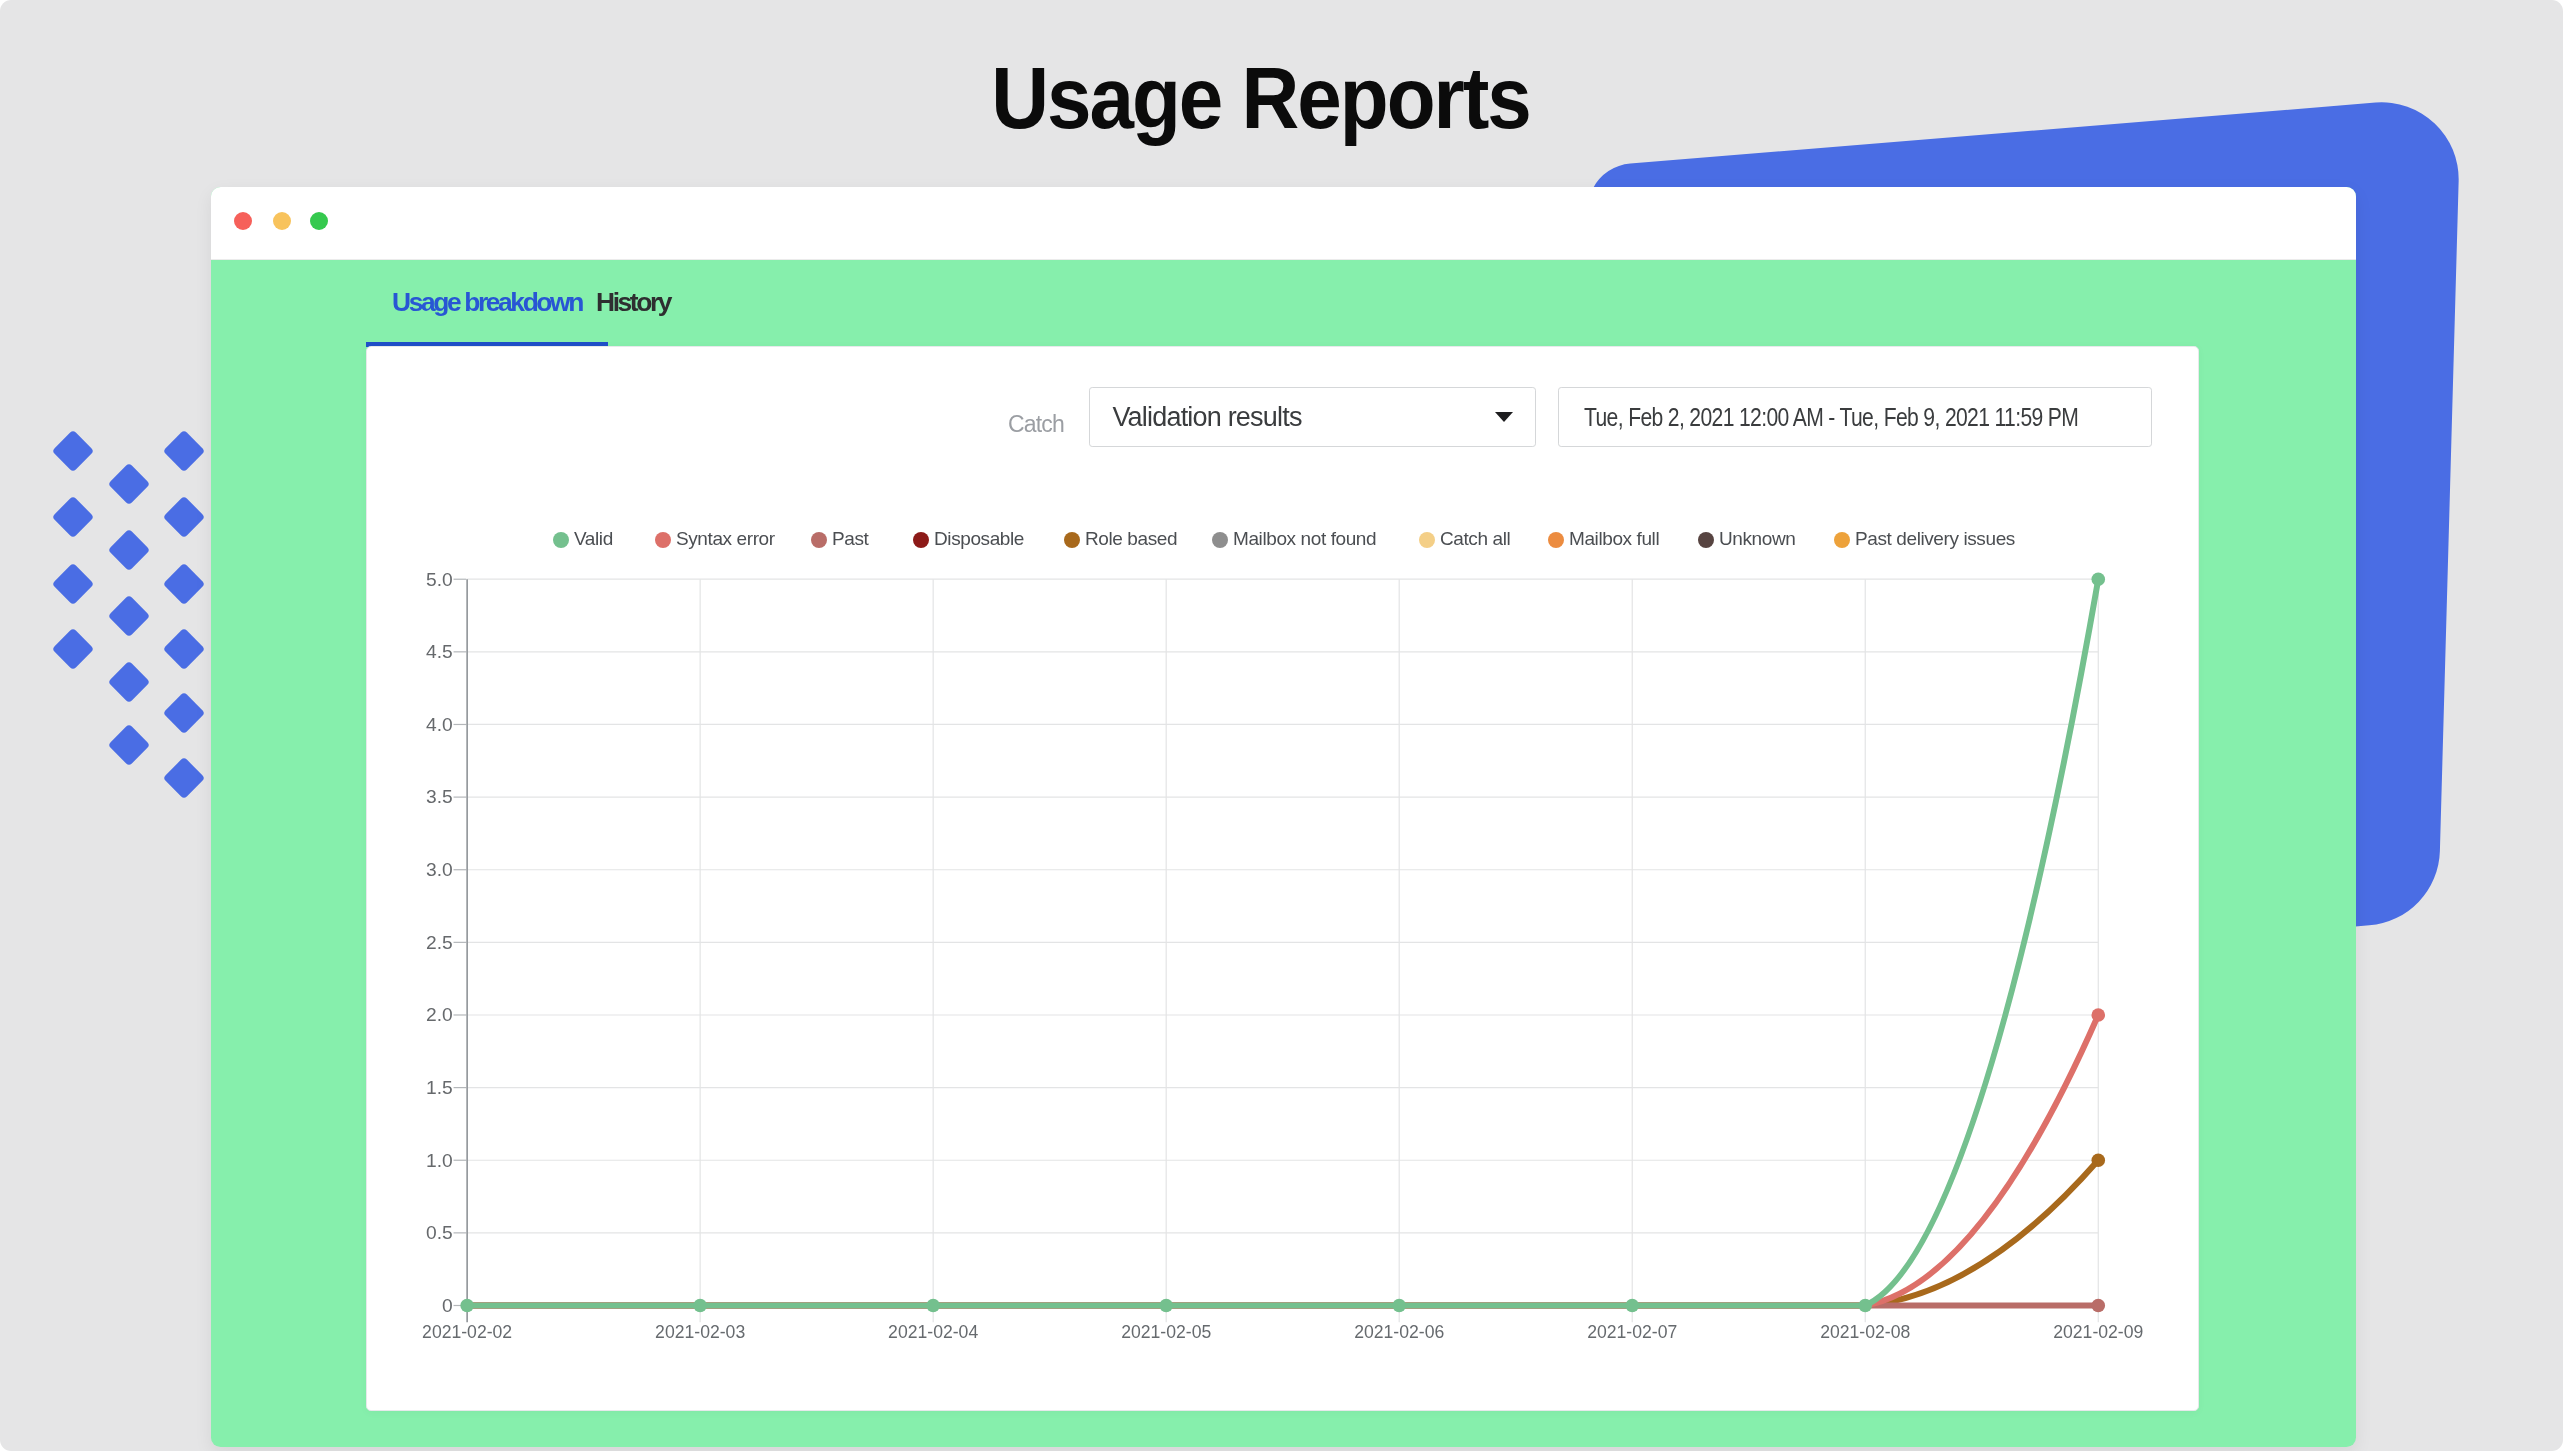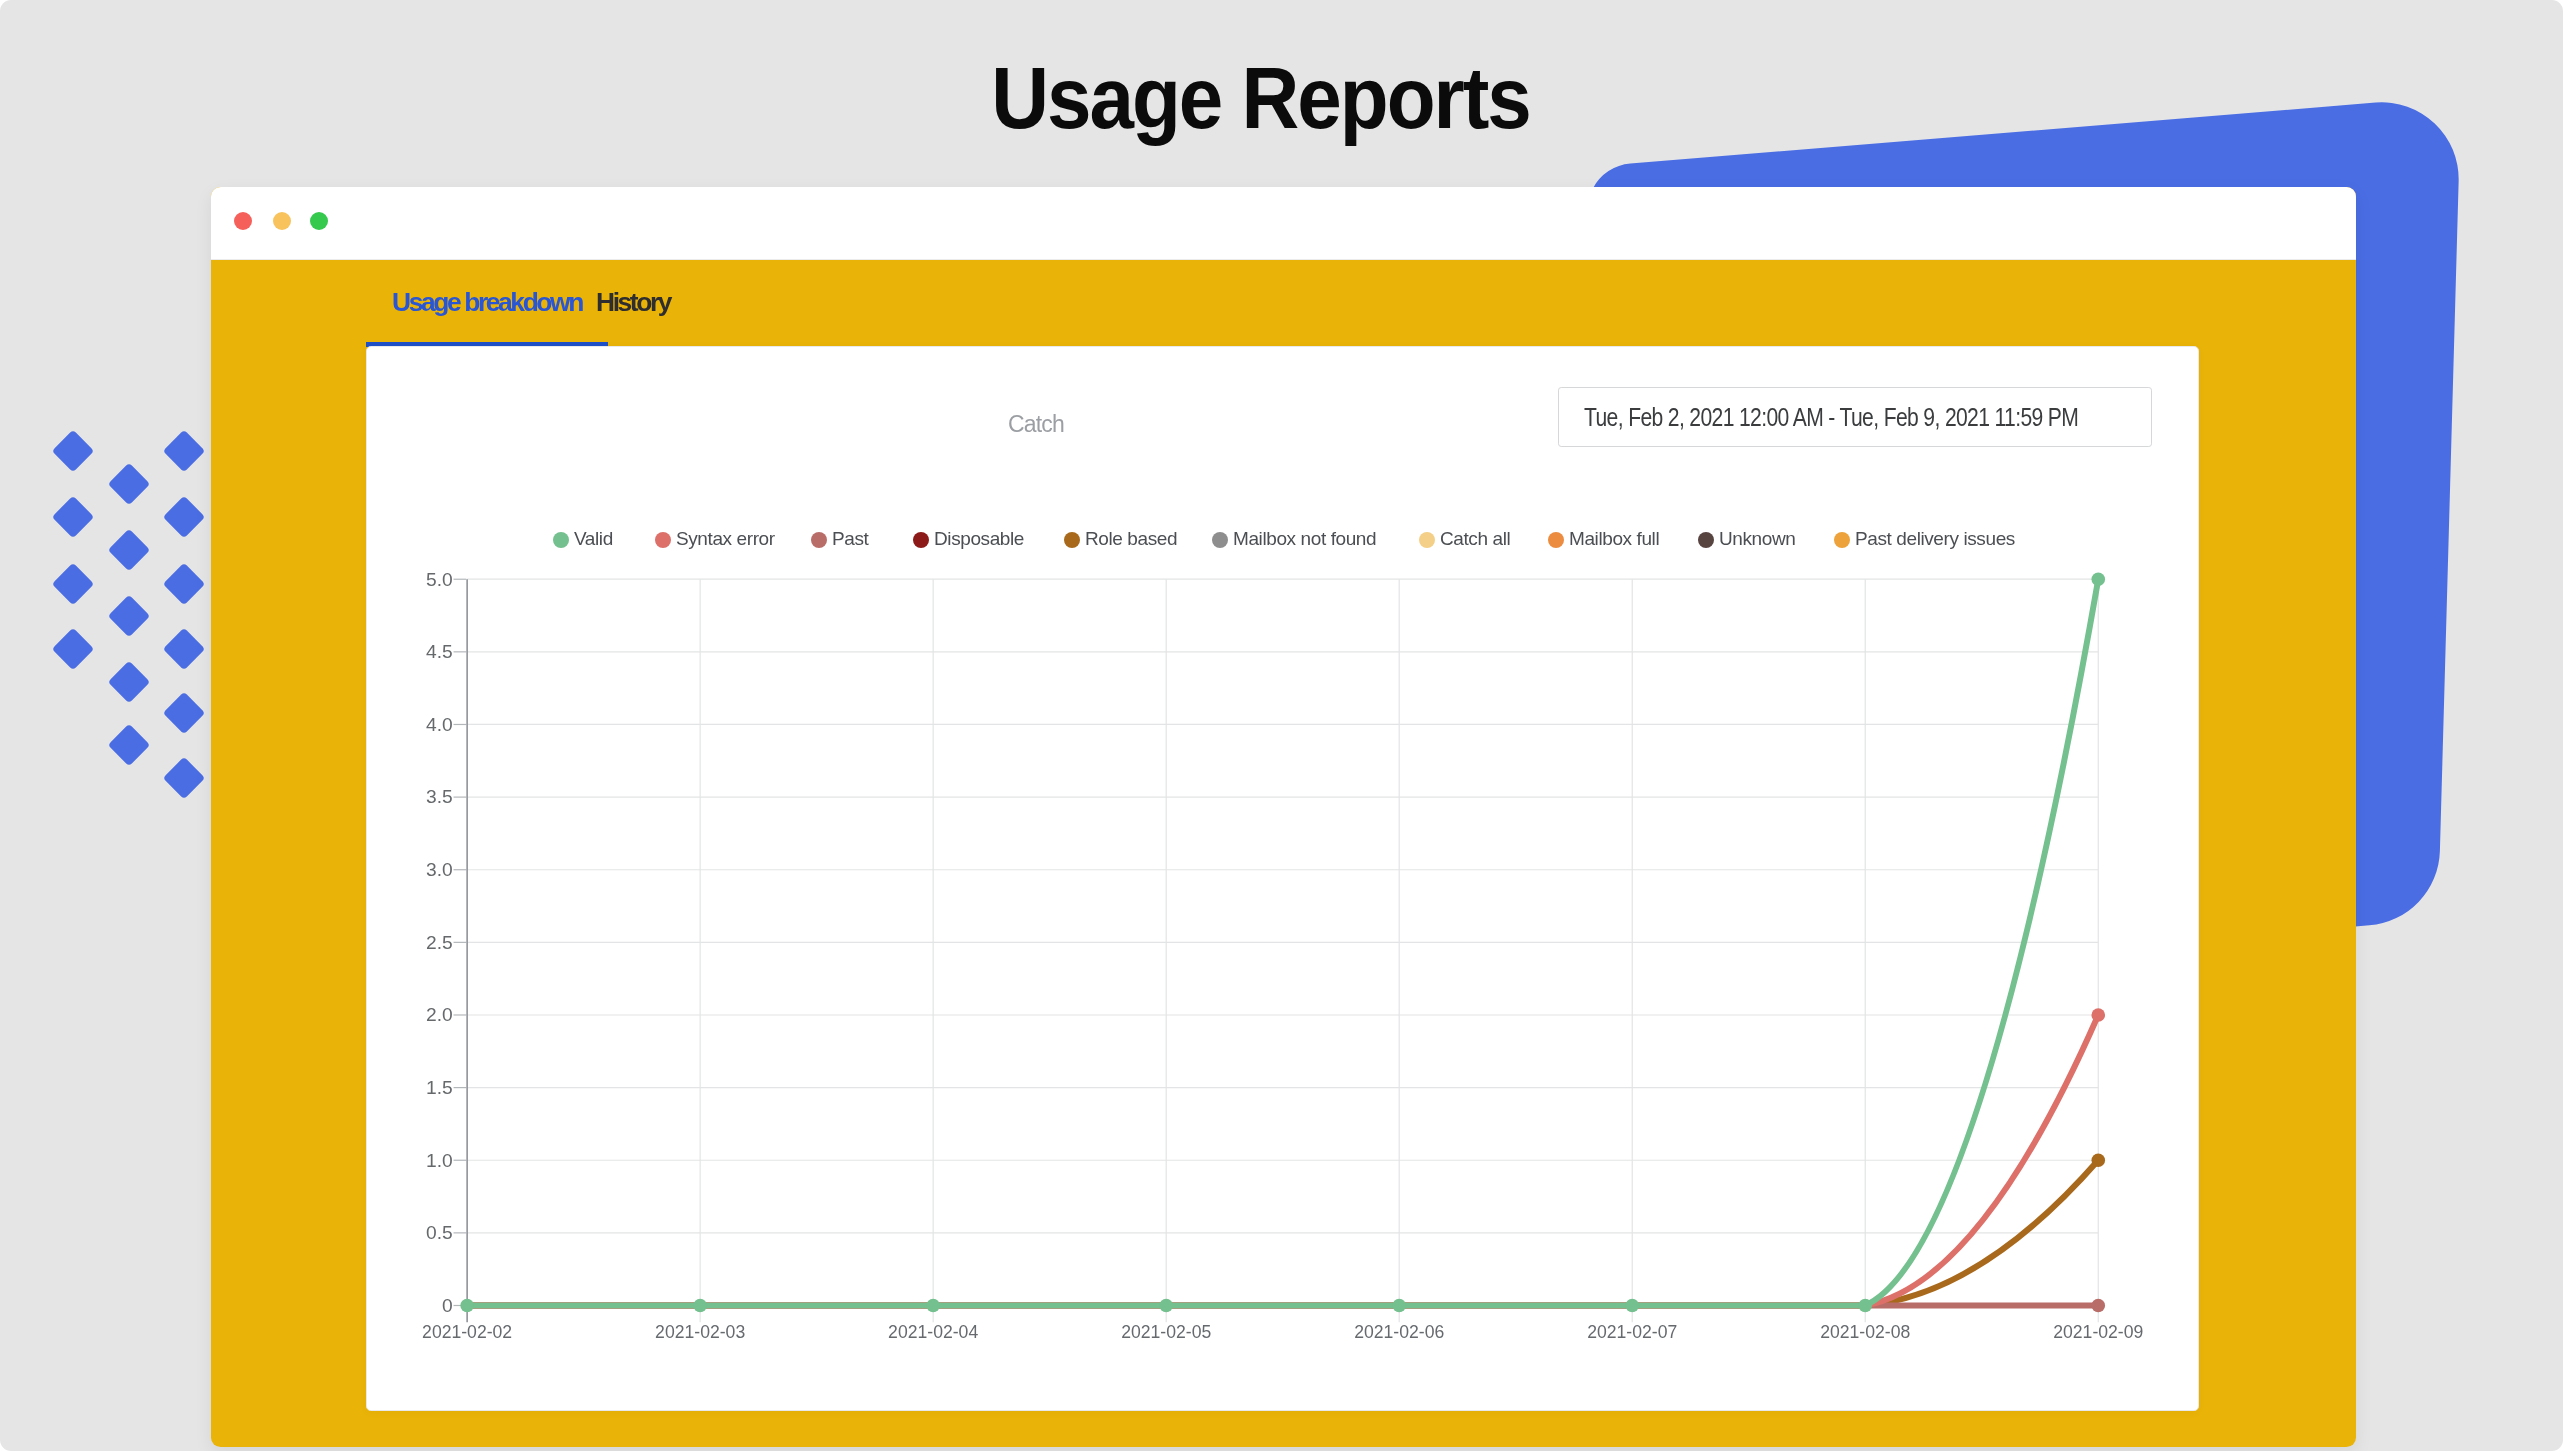--- a/index.html
+++ b/index.html
@@ -1,21 +1,21 @@
 <!DOCTYPE html>
 <html style="font-size:13px"><head>
 <meta charset="utf-8">
 <style>
   html,body{margin:0;padding:0;width:2563px;height:1451px;background:#fff;overflow:hidden;}
   *{box-sizing:border-box;font-family:"Liberation Sans",sans-serif;}
   .canvas{position:absolute;left:0;top:0;width:2563px;height:1451px;background:#e5e5e6;border-radius:11.2px;overflow:hidden;}
   .title{position:absolute;left:700px;top:50px;width:1121px;text-align:center;font-size:80px;font-weight:bold;color:#0b0b0b;letter-spacing:-2px;line-height:88px;transform:scaleY(1.10);transform-origin:center top;}
   .diamond{position:absolute;width:30px;height:30px;background:#4a6de4;border-radius:4px;transform:rotate(45deg);}
   
-  .card{position:absolute;left:211px;top:187px;width:2145px;height:1260px;background:#eab308;border-radius:9.6px;box-shadow:0 6.4px 17.6px rgba(0,0,0,0.07);overflow:hidden;}
+  .card{position:absolute;left:211px;top:187px;width:2145px;height:1260px;background:#86efac;border-radius:9.6px;box-shadow:0 6.4px 17.6px rgba(0,0,0,0.07);overflow:hidden;}
   .titlebar{position:absolute;left:0;top:0;width:2145px;height:73px;background:#ffffff;border-bottom:0.8px solid #ebebeb;}
   .tl{position:absolute;top:25px;width:18.4px;height:18.4px;border-radius:50%;}
   .tabtext{position:absolute;top:98px;height:35px;line-height:35px;font-size:26.4px;font-weight:bold;letter-spacing:-2.4px;}
   .tabactive{position:absolute;left:155px;top:155px;width:242px;height:4.8px;background:#2050c8;}
   .panel{position:absolute;left:155px;top:159px;width:1833px;height:1065px;background:#ffffff;border:0.8px solid #e7e9eb;border-radius:4.8px;box-shadow:0 1.6px 8px rgba(0,0,0,0.03);}
   .show{position:absolute;left:537px;top:64px;width:160px;text-align:right;font-size:23px;color:#9b9ea3;letter-spacing:-0.8px;}
   .selectbox{position:absolute;left:722px;top:40px;width:447px;height:60px;background:#fff;border:1.6px solid #d5d7d9;border-radius:3.2px;}
   .datebox{position:absolute;left:1191px;top:40px;width:594px;height:60px;background:#fff;border:1.6px solid #d5d7d9;border-radius:3.2px;}
   .fieldtext{font-size:27px;color:#3a3c3e;letter-spacing:-0.8px;line-height:59px;white-space:nowrap;}
   .caret{position:absolute;right:21.6px;top:24px;width:0;height:0;border-left:9.6px solid transparent;border-right:9.6px solid transparent;border-top:10.4px solid #1d1d1f;}
@@ -53,20 +53,24 @@
       <div class="tl" style="left:23px;background:#f6605a"></div>
       <div class="tl" style="left:62px;background:#f8c35c"></div>
       <div class="tl" style="left:99px;background:#35c94e"></div>
     </div>
     <div class="tabtext" style="left:155px;width:242px;text-align:center;color:#2856d4">Usage breakdown</div>
     <div class="tabtext" style="left:385px;width:160px;color:#2e2e30">History</div>
     <div class="tabactive"></div>
 
     <div class="panel">
       <div class="show">Catch</div>
+      <div class="selectbox">
+        <div class="fieldtext" style="position:absolute;left:22.4px;top:0">Validation results</div>
+        <div class="caret"></div>
+      </div>
       <div class="datebox">
         <div class="fieldtext" style="position:absolute;left:25px;top:0;font-size:26.4px;transform:scaleX(0.80);transform-origin:0 50%">Tue, Feb 2, 2021 12:00 AM - Tue, Feb 9, 2021 11:59 PM</div>
       </div>
 
       <div class="leg" style="left:194px">
           <div class="legdot" style="left:-8px;background:#74c08e"></div>
           <div class="legtxt">Valid</div>
         </div>
       <div class="leg" style="left:296px">
           <div class="legdot" style="left:-8px;background:#dd7069"></div>

